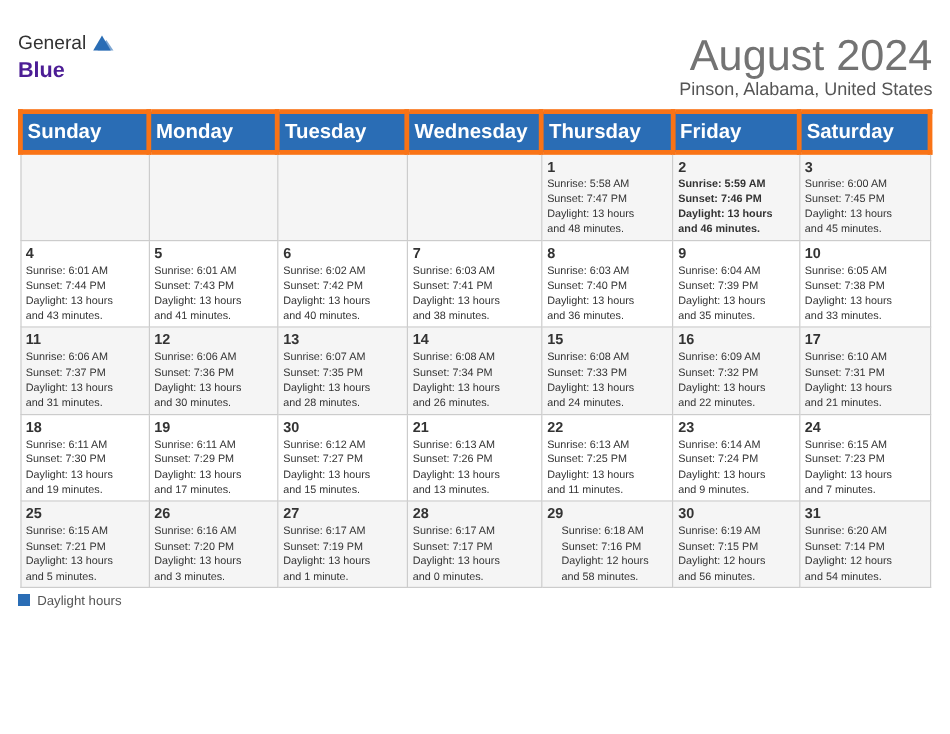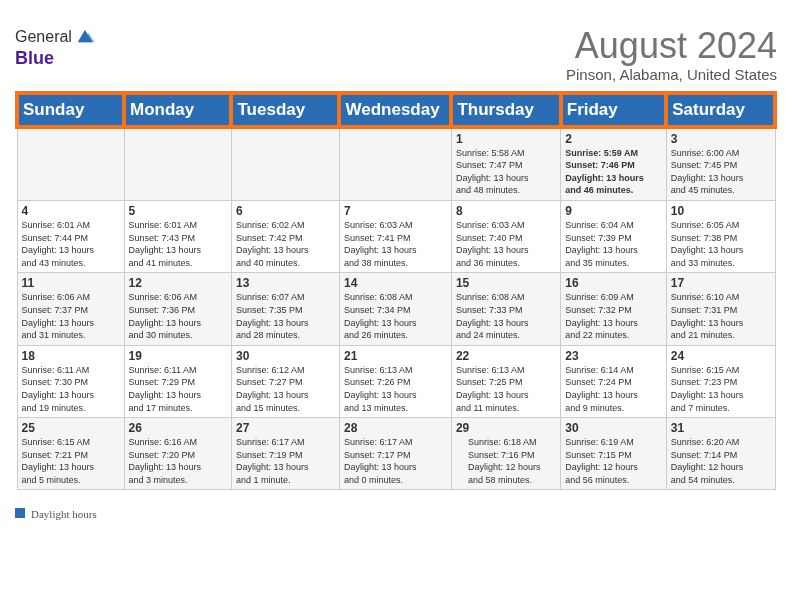--- a/index.html
+++ b/index.html
@@ -83,27 +83,26 @@
     }
     .day-info {
       font-size: 9px;
       line-height: 1.4;
       color: #333;
     }
     .empty-cell {
       background: #f9f9f9;
     }
     .footer {
-      margin-top: 18px;
+      margin-top: 5px;
       font-size: 11px;
       color: #555;
       display: flex;
       align-items: flex-start;
       gap: 6px;
-      font-family: Liberation Serif, serif;
     }
     .footer-dot {
       width: 10px;
       height: 10px;
       background: #2a6db5;
       display: inline-block;
     }
   </style>
 </head>
 <body>

